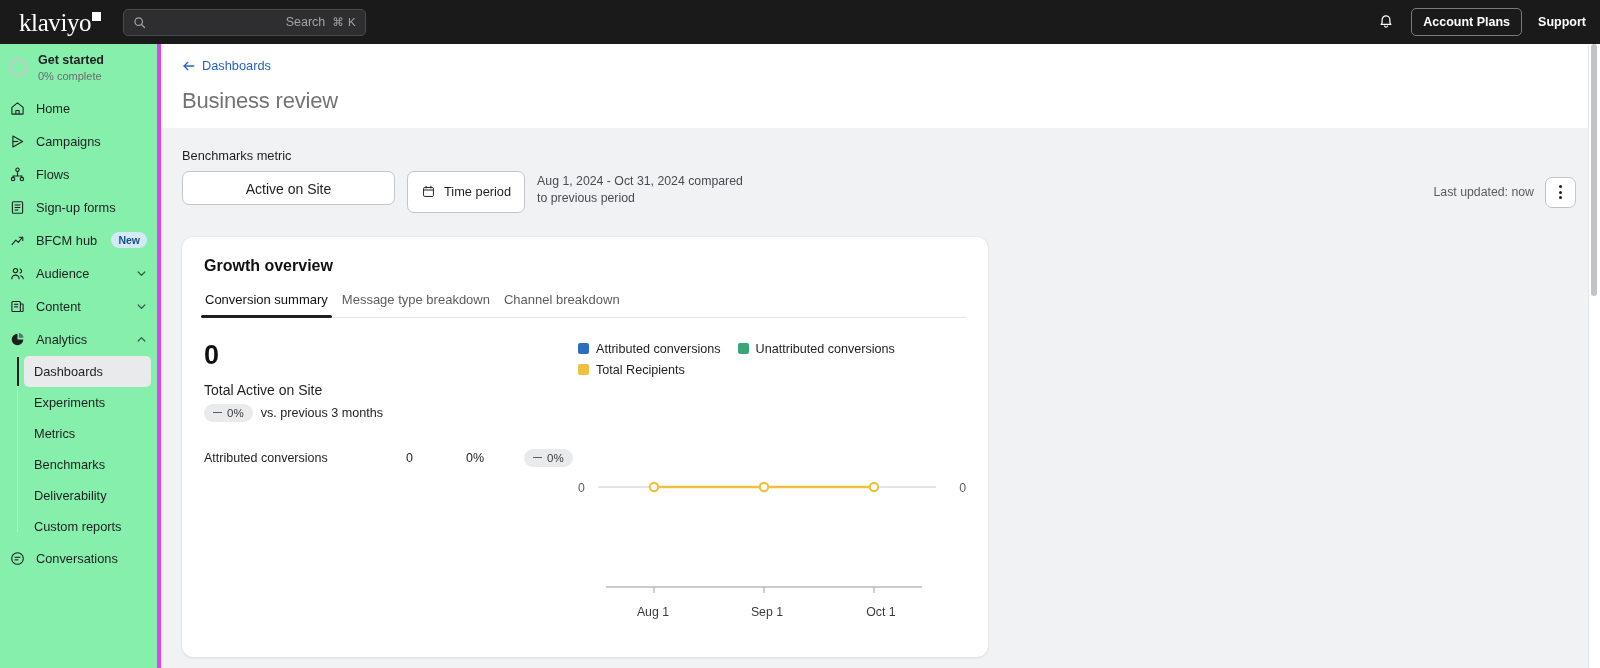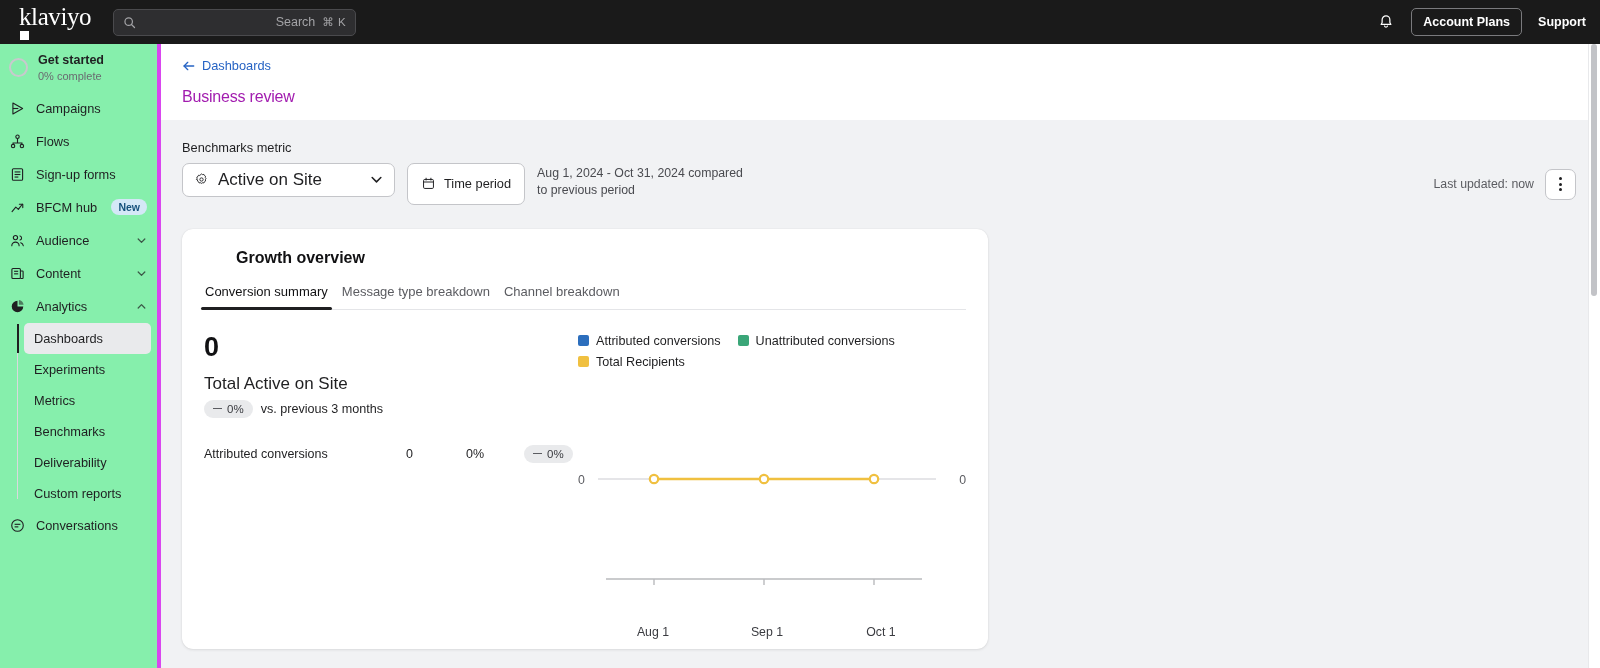--- a/index.html
+++ b/index.html
@@ -16,21 +16,20 @@
     height: 44px; background: #1a1a1a;
     display: flex; align-items: center;
     padding: 0 14px 0 16px;
     position: relative; z-index: 30;
   }
   .logo {
     font-family: "Liberation Serif", serif;
     color: #fff; font-size: 25px; letter-spacing: -0.4px;
     display: flex; align-items: flex-start; line-height: 1;
     padding-left: 3px;
-    flex-direction: column;
   }
   .logo-flag {
     width: 9px; height: 9px; background: #fff;
     display: inline-block; margin-left: 1px; margin-top: 2px;
   }
   .searchbox {
     margin-left: 22px; width: 243px; height: 27px;
     background: #2e2e30; border: 1px solid #4a4a4d; border-radius: 5px;
     display: flex; align-items: center; padding: 0 9px; gap: 7px;
   }
@@ -88,31 +87,31 @@
     width: 2px; background: #1f1f21;
   }
 
   
   .main { flex: 1; display: flex; flex-direction: column; min-width: 0; position: relative; }
   .page-head { background: #fff; padding: 14px 0 14px 21px; }
   .back-link {
     display: inline-flex; align-items: center; gap: 6px;
     color: #2663c4; font-size: 12.8px; cursor: pointer;
   }
-  .page-title { font-size: 16px; color: #a21caf; margin-top: 11px; letter-spacing: -0.2px; }
+  .page-title { font-size: 22px; color: #737373; margin-top: 11px; letter-spacing: -0.2px; }
 
   .content { flex: 1; background: #f1f2f4; padding: 20px 0 0 21px; overflow: hidden; }
 
   .metric-label { font-size: 12.8px; color: #1f1f21; margin-bottom: 8px; }
   .toolbar { display: flex; align-items: flex-start; gap: 12px; padding-right: 24px; }
   .select-ctl {
     width: 213px; height: 34px; background: #fff;
     border: 1px solid #c4c5c9; border-radius: 7px;
     display: flex; align-items: center; gap: 9px; padding: 0 11px;
-    cursor: pointer; font-size: 17px; color: #1f1f21;
+    cursor: pointer; font-size: 14px; color: #1f1f21; flex-direction: column;
   }
   .select-ctl .val { flex: 1; white-space: nowrap; }
   .btn-ctl {
     height: 42px; background: #fff;
     border: 1px solid #c4c5c9; border-radius: 7px;
     display: flex; align-items: center; gap: 8px; padding: 8px 13px;
     cursor: pointer; font-size: 12.8px; color: #1f1f21; white-space: nowrap;
   }
   .range-txt {
     font-size: 12.3px; color: #4a4b50; line-height: 1.45;
@@ -128,39 +127,39 @@
   }
   .kebab i { width: 3px; height: 3px; border-radius: 50%; background: #1f1f21; display: block; }
 
   
   .card {
     margin-top: 24px; width: 806px; height: 420px;
     background: #fff; border-radius: 11px;
     box-shadow: 0 1px 3px rgba(0,0,0,.09), 0 0 1px rgba(0,0,0,.12);
     padding: 20px 22px 0 22px; position: relative;
   }
-  .card-title { font-size: 16px; color: #111113; font-weight: bold; margin-left: 32px; }
+  .card-title { font-size: 16px; color: #111113; font-weight: bold; }
   .tabs { display: flex; gap: 12px; margin-top: 14px; border-bottom: 1px solid #e4e5e8; }
   .tab {
     font-size: 13px; color: #5b5c61; padding: 3px 1px 10px;
     cursor: pointer; position: relative; white-space: nowrap;
   }
   .tab.active { color: #111113; }
   .tab.active::after {
     content: ""; position: absolute; left: -3px; right: -3px; bottom: -1px;
     height: 2.5px; background: #1f1f21; border-radius: 2px;
   }
 
   .card-body { display: flex; padding-top: 24px; }
   .left-pane { width: 372px; flex: 0 0 372px; }
   .big-num {
     font-size: 27px; color: #111113; font-weight: bold;
     letter-spacing: -0.5px; line-height: 1;
   }
-  .big-lbl { font-size: 17px; color: #1f1f21; margin-top: 13px; }
+  .big-lbl { font-size: 14px; color: #1f1f21; margin-top: 13px; }
   .delta-row { display: flex; align-items: center; gap: 8px; margin-top: 6px; }
   .pill {
     background: #e9eaec; border-radius: 11px; padding: 3px 9px;
     font-size: 11.5px; color: #3a3b40; display: inline-flex;
     align-items: center; gap: 5px; white-space: nowrap;
   }
   .pill .dash { display: inline-block; width: 9px; height: 1.5px; background: #5b5c61; }
   .delta-txt { font-size: 12.6px; color: #1f1f21; }
   .metric-row {
     display: flex; align-items: center; margin-top: 27px; font-size: 12.5px; color: #1f1f21;
@@ -169,21 +168,21 @@
   .metric-row .mv1 { width: 60px; }
   .metric-row .mv2 { width: 58px; }
 
   .right-pane { flex: 1; min-width: 0; padding-left: 2px; }
   .legend { display: flex; flex-wrap: wrap; gap: 7px 17px; max-width: 352px; }
   .lg-item { display: flex; align-items: center; gap: 7px; font-size: 12.6px; color: #1f1f21; }
   .sw { width: 11px; height: 11px; border-radius: 2px; flex: 0 0 11px; }
 
   .chartwrap { position: relative; margin-top: 82px; height: 190px; }
   .axis-lbl { position: absolute; font-size: 12.3px; color: #5b5c61; top: 22px; }
-  .xlabels { position: absolute; left: 18px; right: 28px; top: 174px; display: flex; }
+  .xlabels { position: absolute; left: 18px; right: 28px; top: 146px; display: flex; }
   .xlabels span { flex: 1; text-align: center; font-size: 12.3px; color: #3a3b40; }
 
   
   .vscroll {
     position: absolute; right: 3px; top: 0; width: 6px; height: 252px;
     background: #c2c3c7; border-radius: 4px;
   }
   .scrolltrack {
     position: absolute; right: 0; top: 0; bottom: 0; width: 12px;
     background: #fff; border-left: 1px solid #e8e9eb;
@@ -222,20 +221,27 @@
   <div class="sidebar">
 
     <div class="getstarted">
       <div class="ring"></div>
       <div>
         <div class="gs-t1">Get started</div>
         <div class="gs-t2">0% complete</div>
       </div>
     </div>
 
+    <div class="nav-item">
+      <svg class="ic" viewBox="0 0 20 20">
+        <path d="M3.4 8.6 10 3.4l6.6 5.2v7.2a.8.8 0 0 1-.8.8H4.2a.8.8 0 0 1-.8-.8z" fill="none" stroke="#1f1f21" stroke-width="1.3" stroke-linejoin="round"></path>
+        <path d="M8.1 16.6v-4.3h3.8v4.3" fill="none" stroke="#1f1f21" stroke-width="1.3" stroke-linejoin="round"></path>
+      </svg>
+      <span class="lbl">Home</span>
+    </div>
 
     <div class="nav-item">
       <svg class="ic" viewBox="0 0 20 20">
         <path d="M4.6 3.5 16 10 4.6 16.5z" fill="none" stroke="#1f1f21" stroke-width="1.3" stroke-linejoin="round"></path>
         <line x1="4.6" y1="10" x2="11" y2="10" stroke="#1f1f21" stroke-width="1.3"></line>
       </svg>
       <span class="lbl">Campaigns</span>
     </div>
 
     <div class="nav-item">

